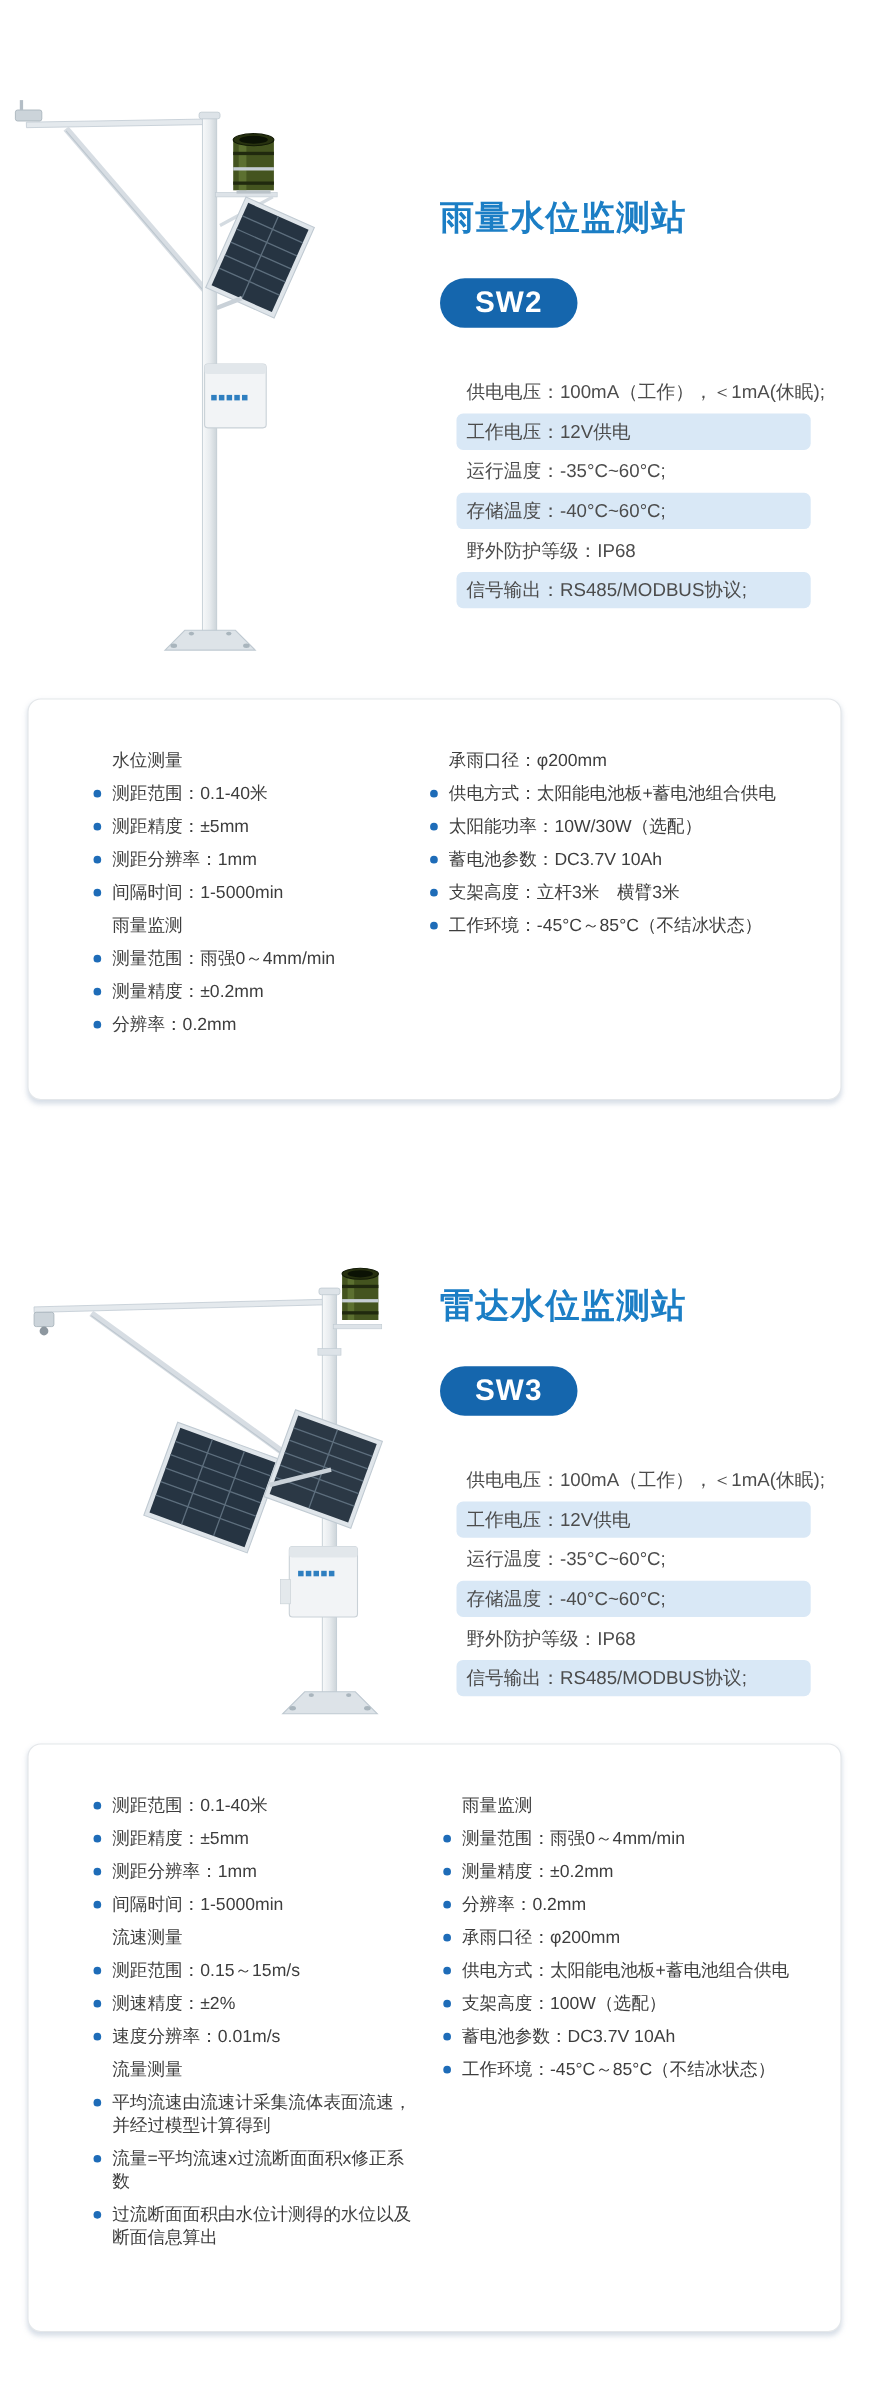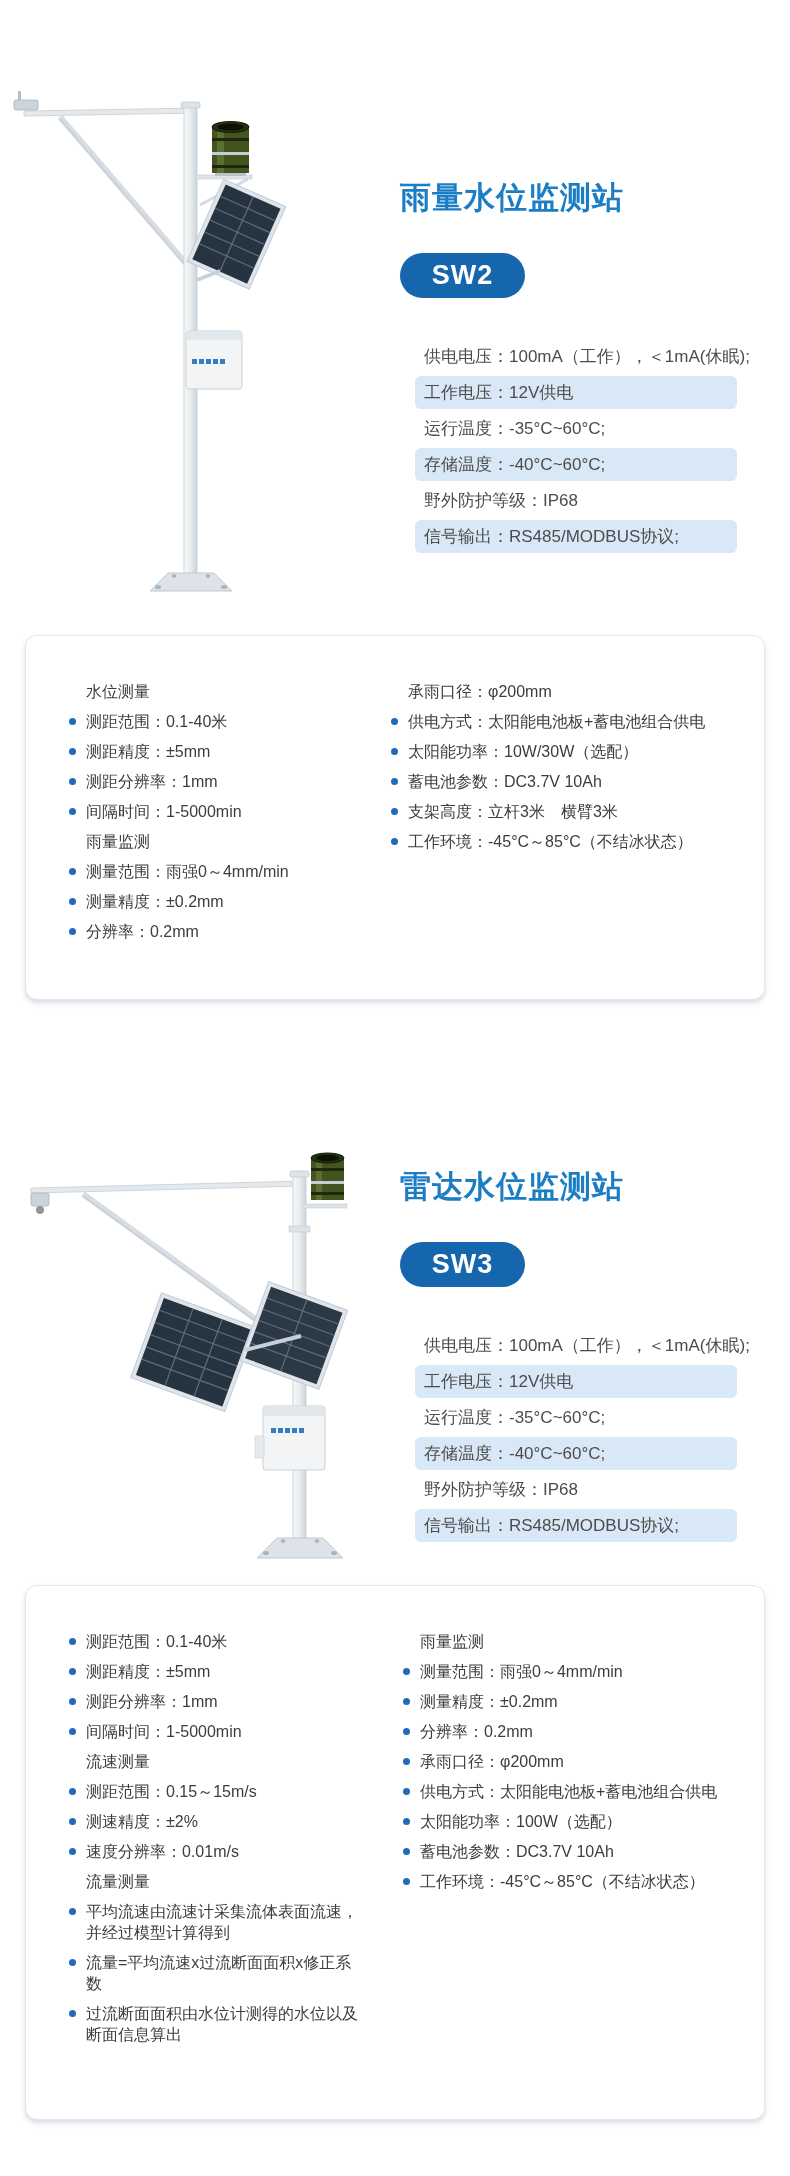--- a/index.html
+++ b/index.html
@@ -31,21 +31,21 @@
   }
   .spec-row.hl{background:#d9e8f6;}
   .spec-card{
     position:absolute;left:25px;width:740px;background:#ffffff;
     border:1px solid #e4e7ea;border-radius:12px;box-sizing:border-box;
     box-shadow:0 3px 5px rgba(140,160,185,0.35);
   }
   .card1{top:635px;height:365px;}
   .card2{top:1585px;height:535px;}
   .card-col{position:absolute;top:45px;}
-  .col-left{left:36px;width:286px;}
+  .col-left{left:52px;width:286px;}
   .col-right{left:358px;width:368px;}
   .card2 .col-left{width:300px;}
   .card2 .col-right{left:370px;width:360px;}
   .card-item{
     display:flex;align-items:flex-start;margin-bottom:9px;
     font-size:16px;line-height:21px;color:#3d3d3d;
   }
   .card-item .dot{
     flex:none;width:7px;height:7px;border-radius:50%;background:#1e6cb8;
     margin:7px 10px 0 7px;
@@ -354,21 +354,21 @@
         <div class="card-item">
           <span class="dot"></span>
           <span class="txt">承雨口径：φ200mm</span>
         </div>
         <div class="card-item">
           <span class="dot"></span>
           <span class="txt">供电方式：太阳能电池板+蓄电池组合供电</span>
         </div>
         <div class="card-item">
           <span class="dot"></span>
-          <span class="txt">太阳能功率：100W（选配）</span>
+          <span class="txt">支架高度：100W（选配）</span>
         </div>
         <div class="card-item">
           <span class="dot"></span>
           <span class="txt">蓄电池参数：DC3.7V 10Ah</span>
         </div>
         <div class="card-item">
           <span class="dot"></span>
           <span class="txt">工作环境：-45°C～85°C（不结冰状态）</span>
         </div>
       </div>

